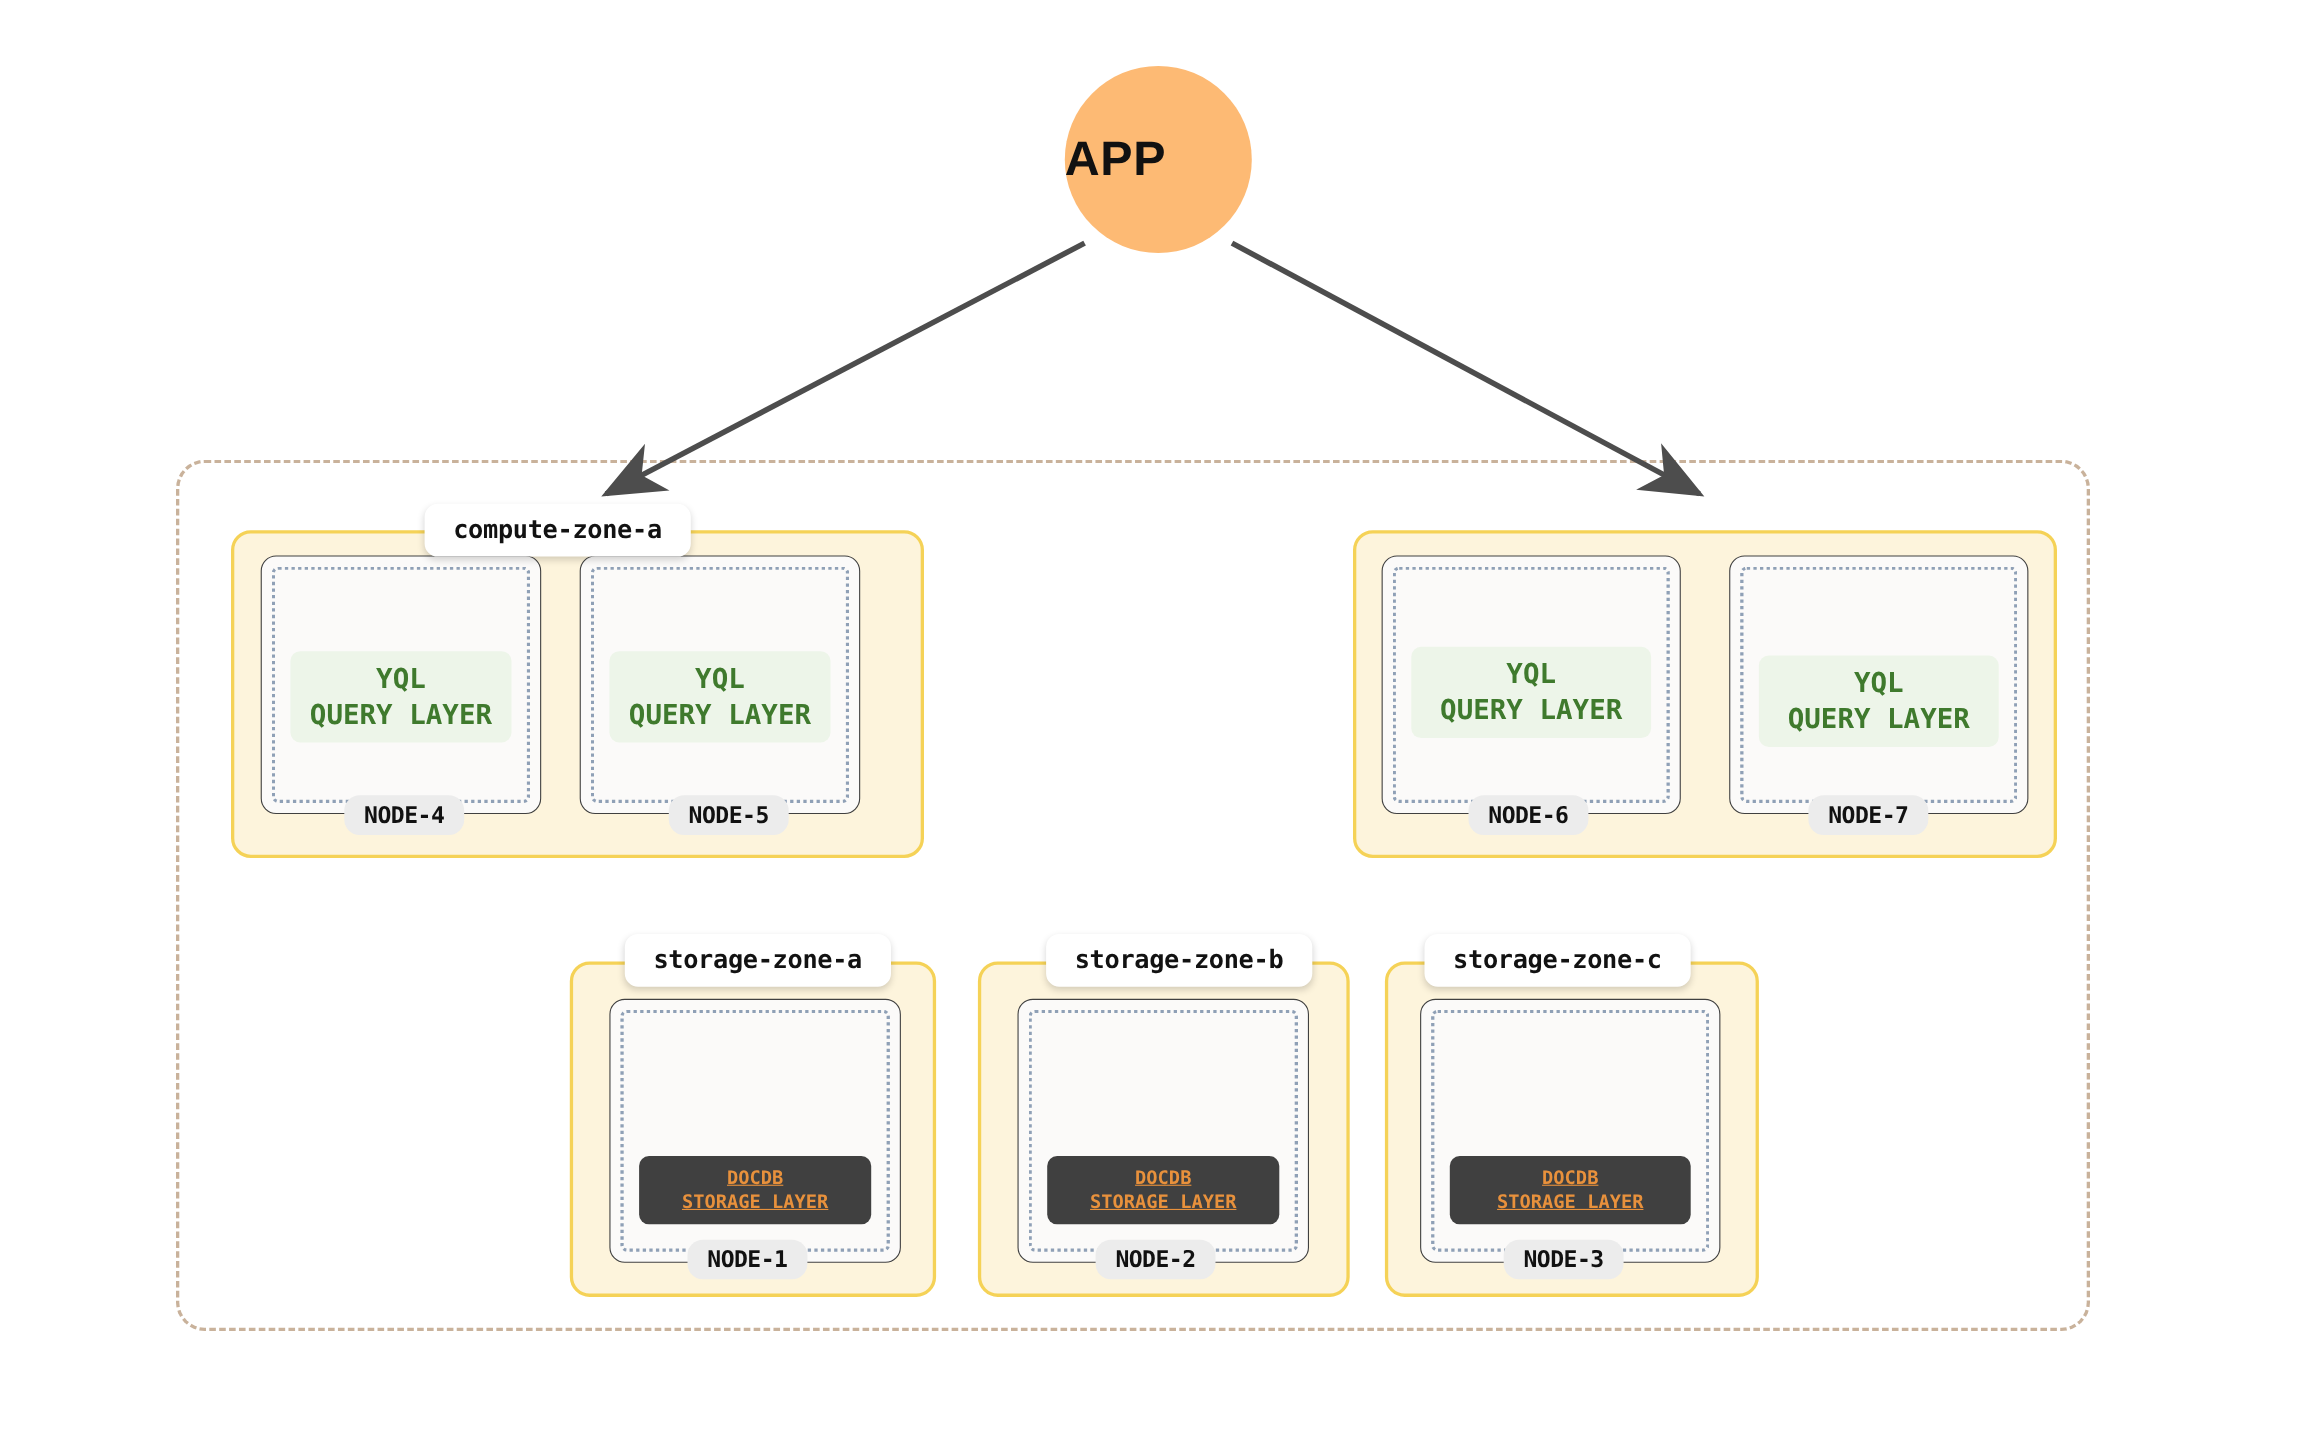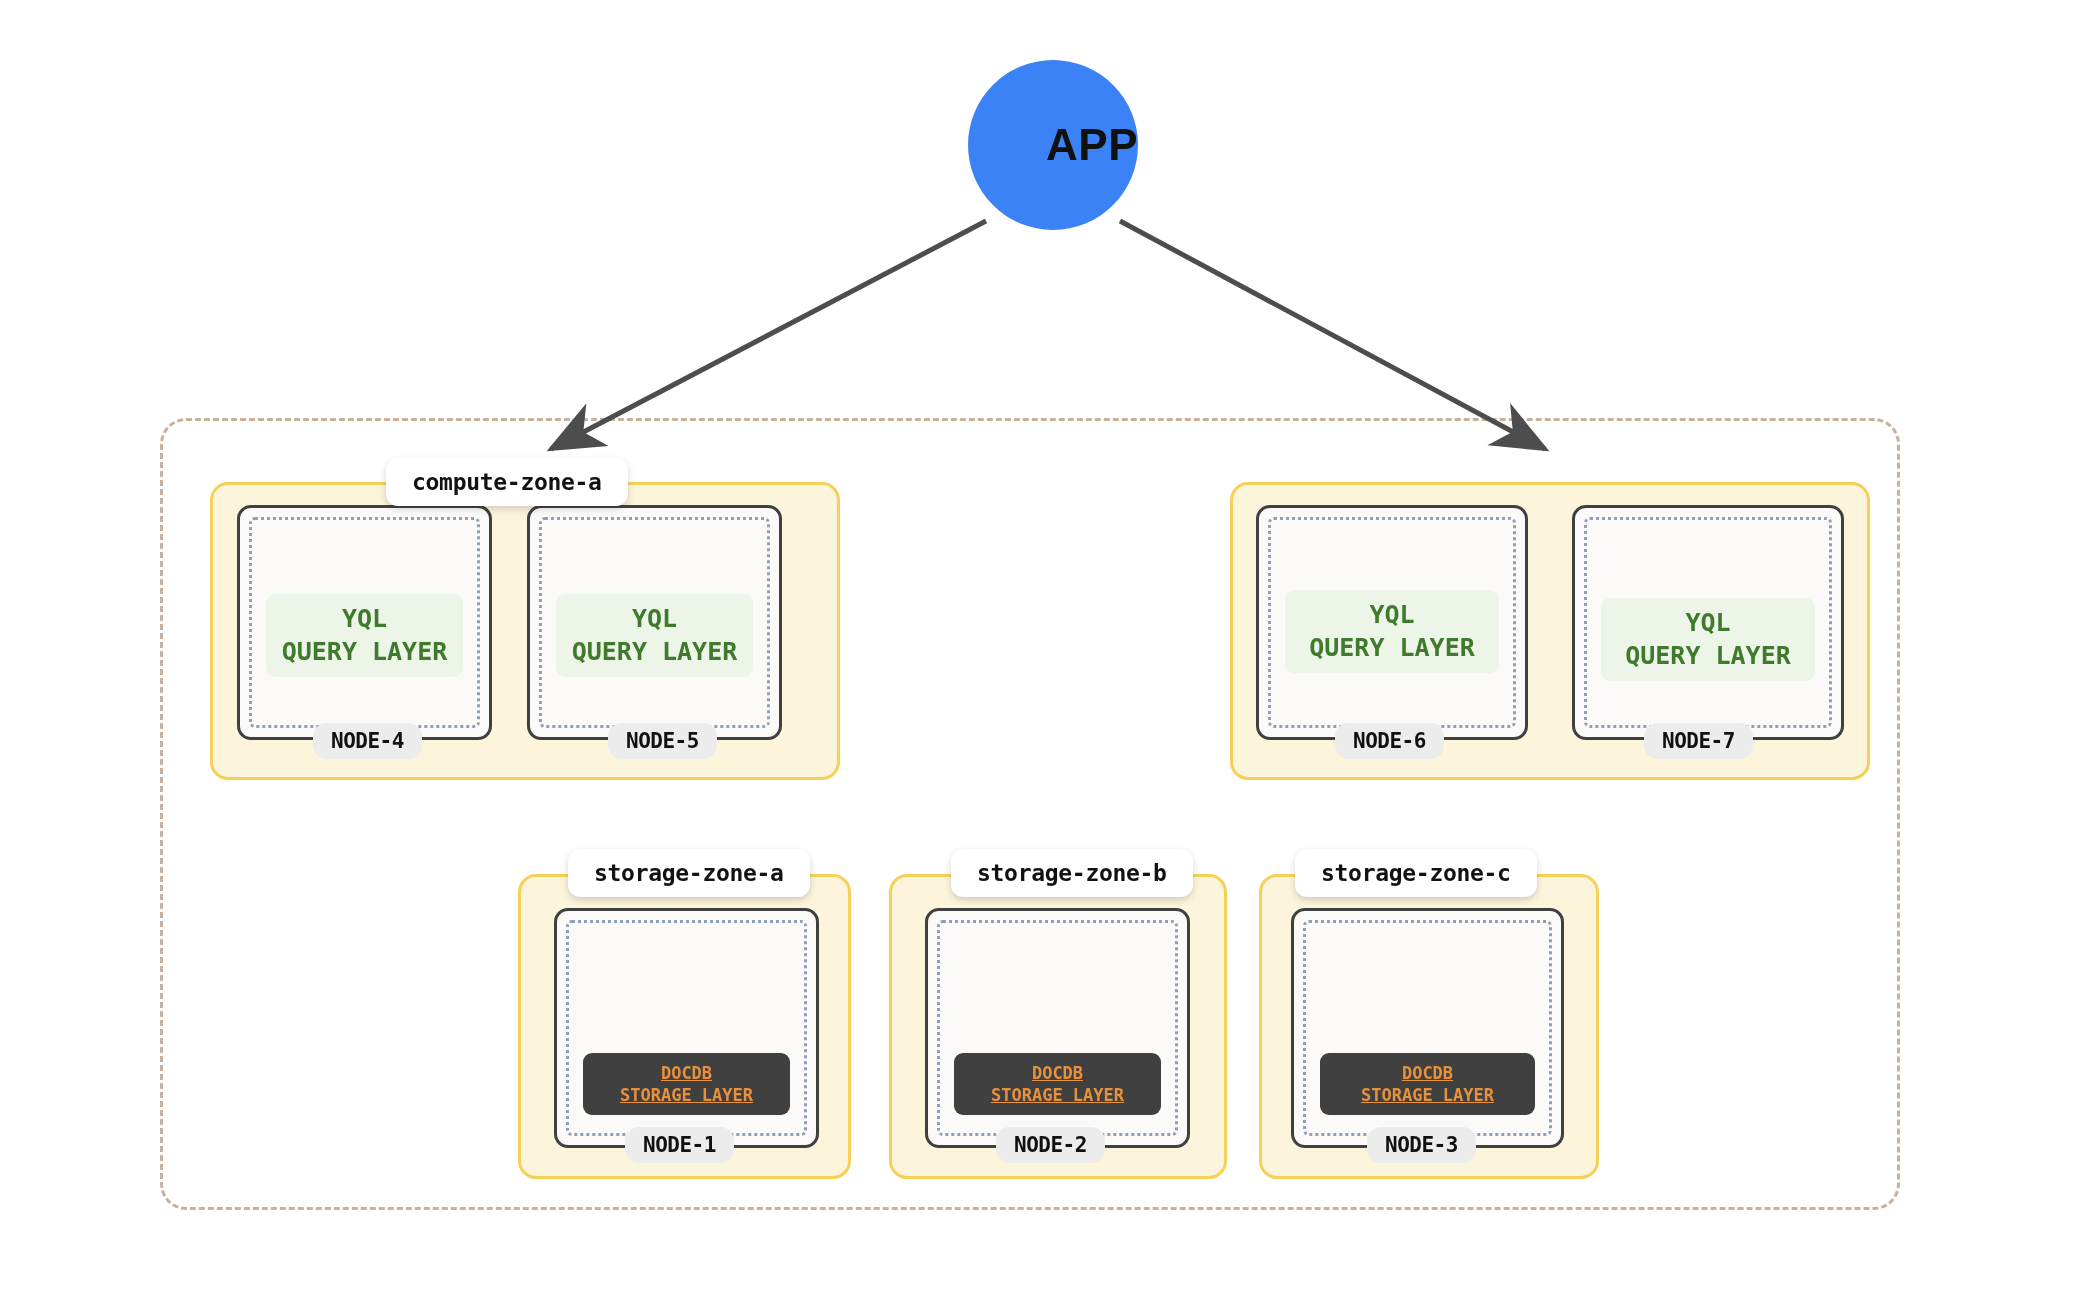--- a/index.html
+++ b/index.html
@@ -23,24 +23,24 @@
   }
 
   
   .app-circle {
     position: absolute;
     left: 968px;
     top: 60px;
     width: 170px;
     height: 170px;
     border-radius: 50%;
-    background: #3b82f6;
+    background: #fdba74;
     display: flex;
     align-items: center;
-    justify-content: flex-end;
+    justify-content: flex-start;
     z-index: 6;
   }
   .app-circle .app-label {
     font-family: "Liberation Sans", sans-serif;
     font-size: 44px;
     font-weight: 700;
     color: #111111;
     letter-spacing: 0.5px;
   }
 
@@ -89,21 +89,21 @@
     padding: 11px 26px;
     white-space: nowrap;
     z-index: 7;
     letter-spacing: -0.3px;
   }
 
   
   .node {
     position: absolute;
     background: #fbfaf9;
-    border: 3px solid #404040;
+    border: 1px solid #404040;
     border-radius: 14px;
     box-sizing: border-box;
     z-index: 3;
   }
   .node-inner {
     position: absolute;
     left: 9px;
     top: 9px;
     right: 9px;
     bottom: 9px;

